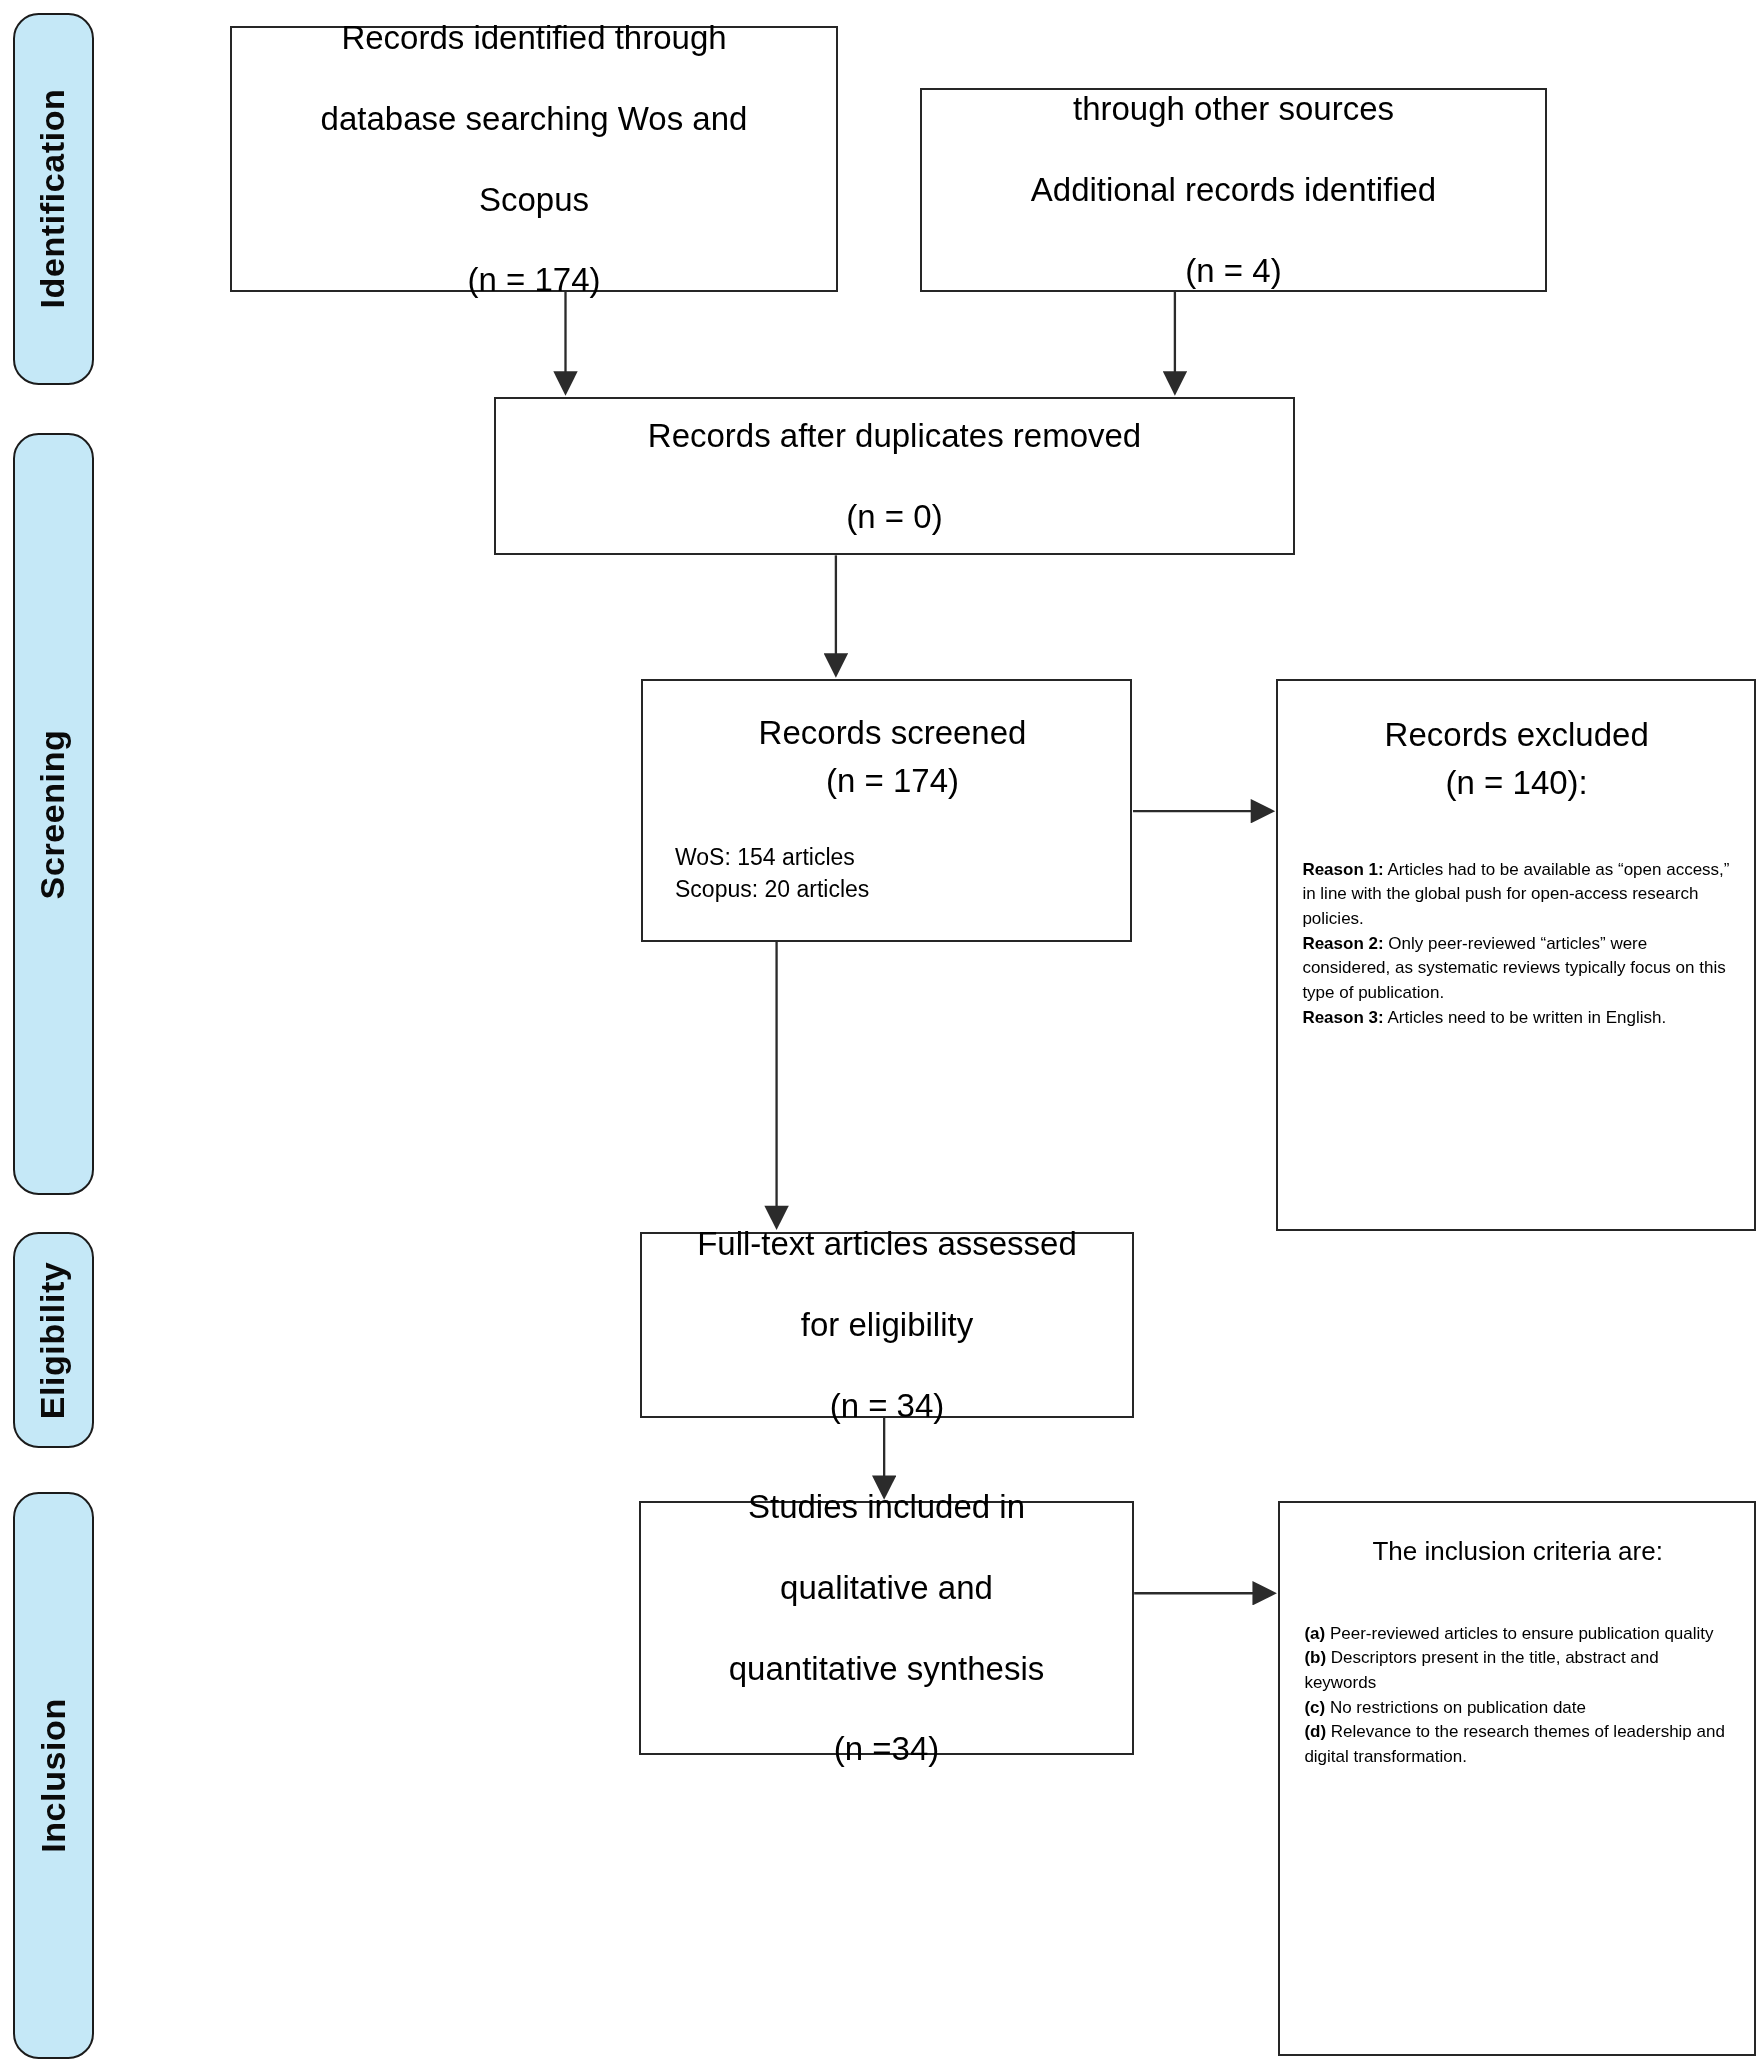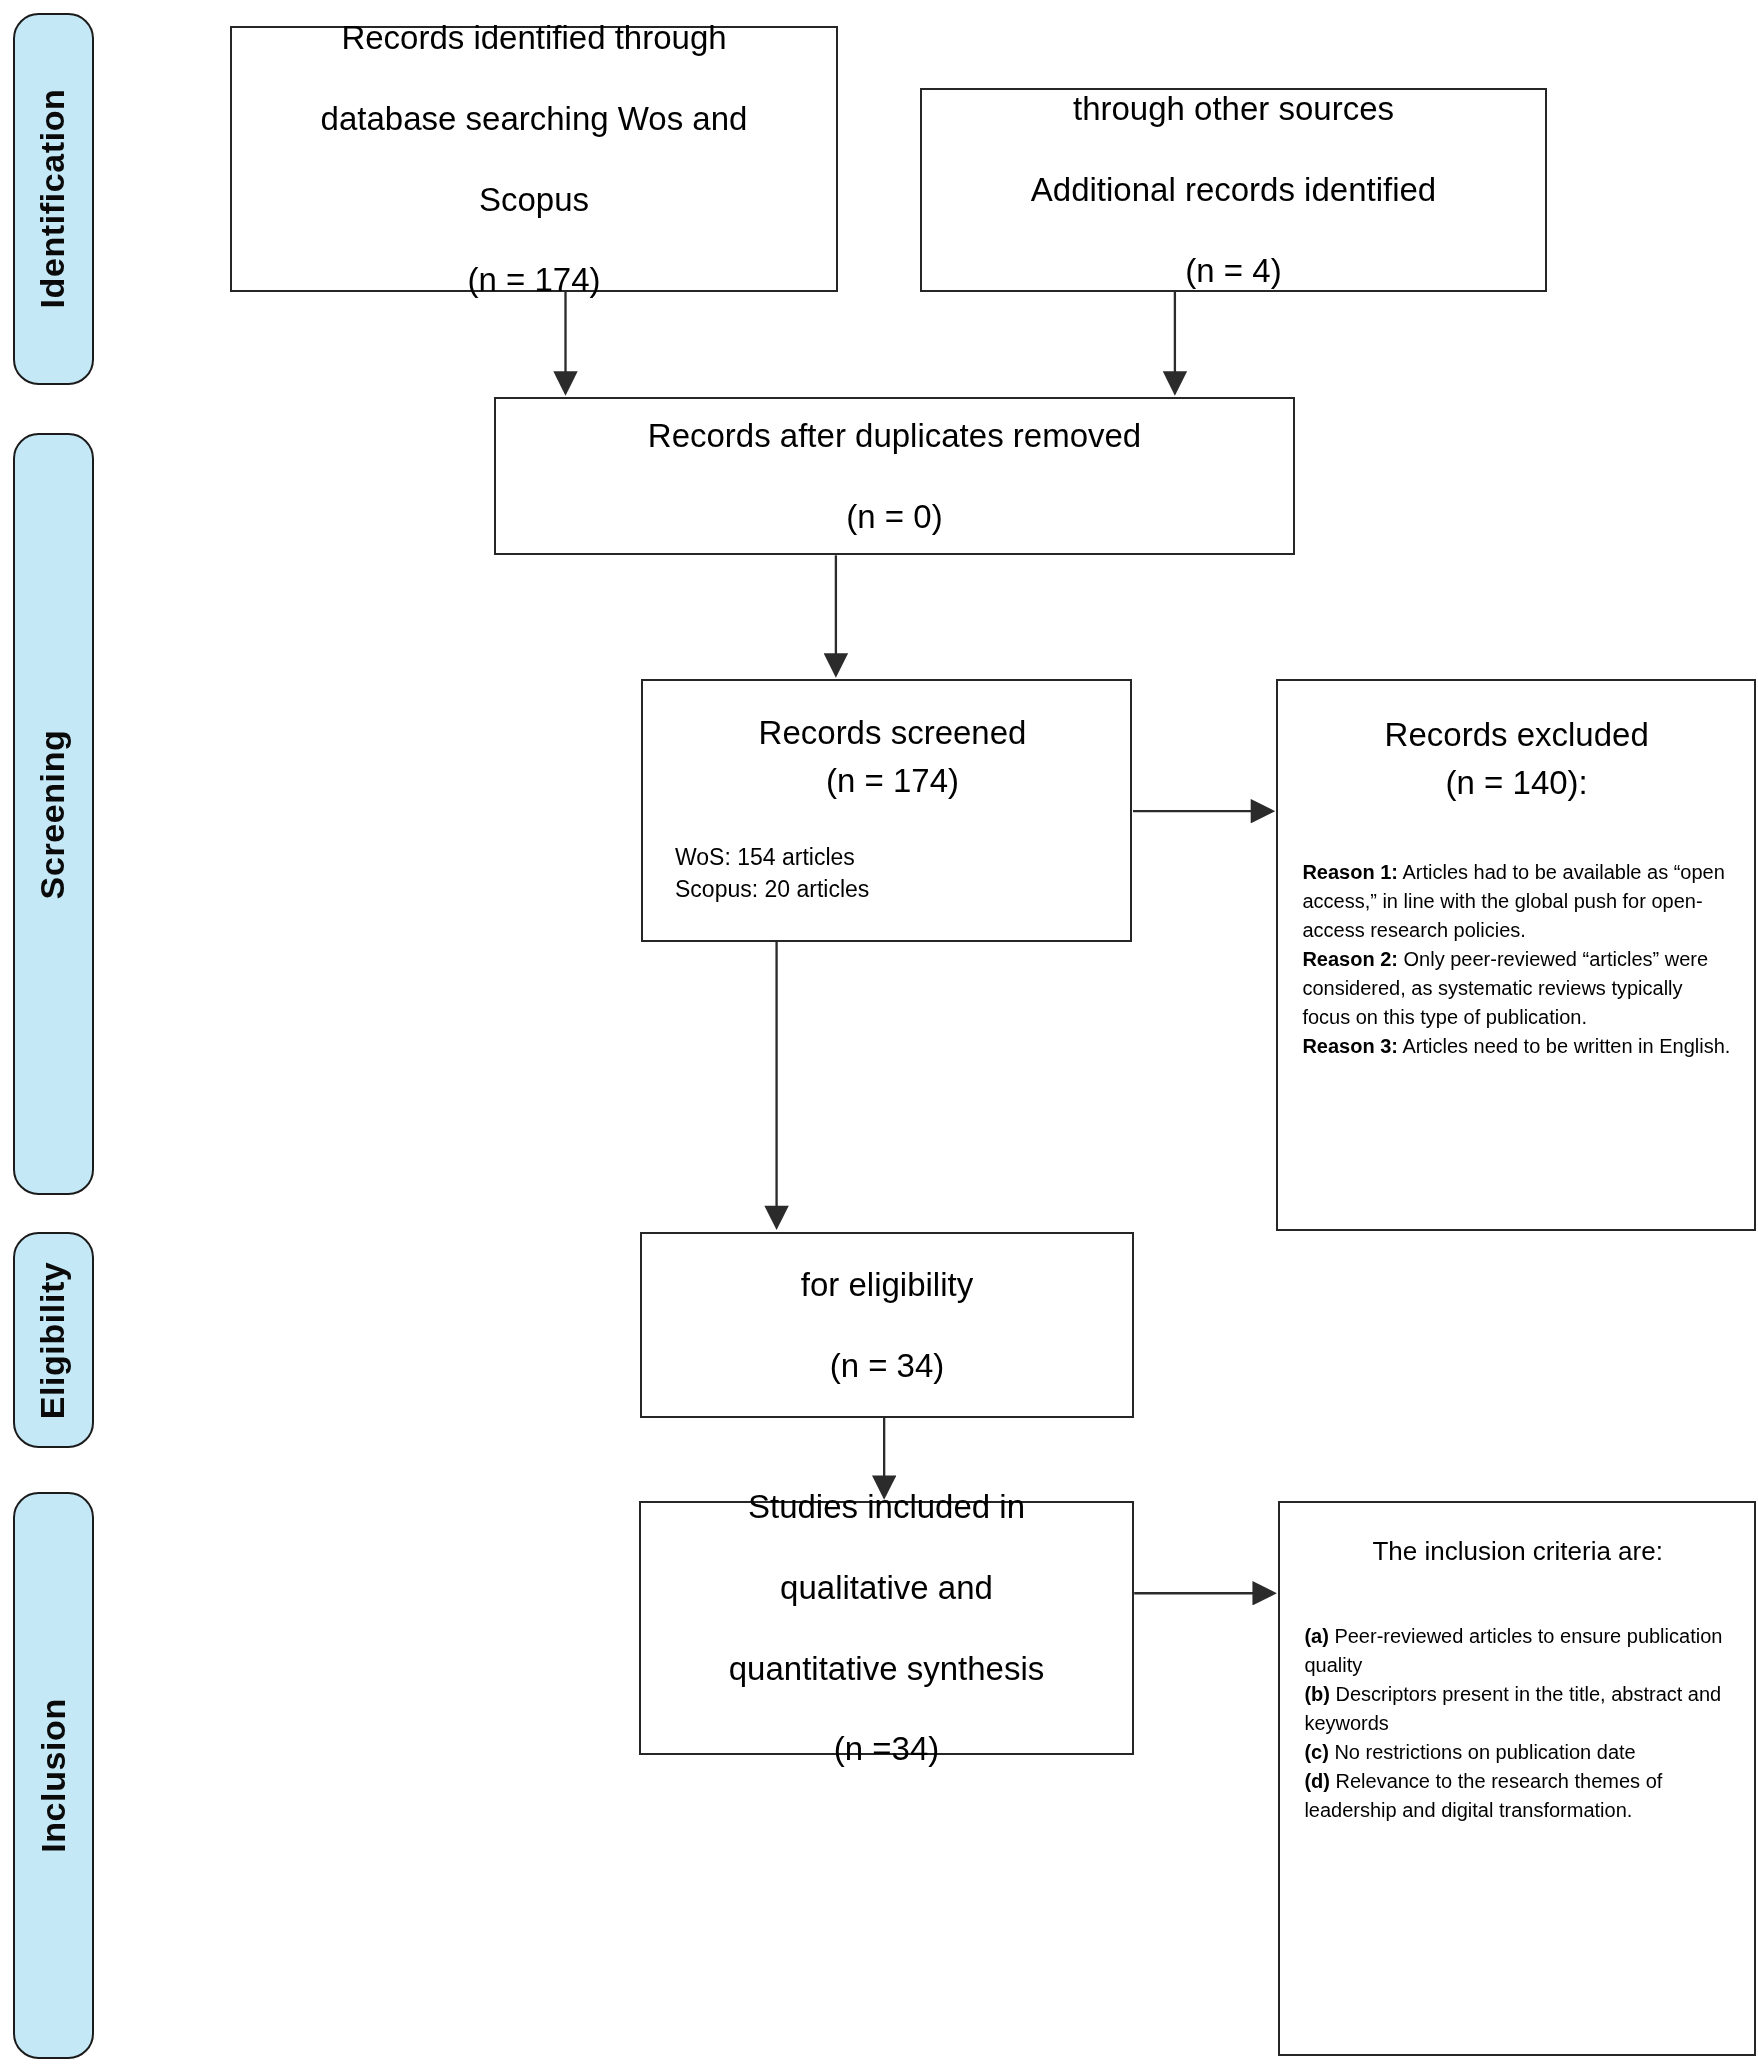--- a/index.html
+++ b/index.html
@@ -43,21 +43,21 @@
     display:flex;flex-direction:column;justify-content:space-between;
     padding:28px 20px 34px 32px;
   }
   .sources{
     font-size:23px;line-height:1.42;text-align:left;
   }
   .box-detail{
     padding:30px 23px 23px 24.4px;
   }
   .box-detail .box-title{margin:0 0 51px 0;}
-  .detail-text{font-size:20px;line-height:1.45;text-align:left;}
+  .detail-text{font-size:17px;line-height:1.45;text-align:left;}
   .detail-text p{margin:0;}
   .detail-text b{font-weight:bold;}
   
   #connectors{position:absolute;left:0;top:0;width:1759px;height:2066px;pointer-events:none;}
   #connectors line{stroke:var(--connector,#2b2b2b);stroke-width:4;}
   .arrowhead{fill:var(--connector,#2b2b2b);}
 </style>
 </head>
 <body>
 
@@ -133,20 +133,21 @@
     </div>
     <div class="detail-text">
       <p><b>Reason 1:</b><span> Articles had to be available as “open access,” in line with the global push for open-access research policies.</span></p>
       <p><b>Reason 2:</b><span> Only peer-reviewed “articles” were considered, as systematic reviews typically focus on this type of publication.</span></p>
       <p><b>Reason 3:</b><span> Articles need to be written in English.</span></p>
     </div>
   </div>
 
   <div class="fbox" style="left:640px;top:1232px;width:494px;height:186px;">
     <div class="center-lines">
+      <div>Full-text articles assessed</div>
       <div>for eligibility</div>
       <div>(n = 34)</div>
     </div>
   </div>
 
   <div class="fbox" style="left:639px;top:1501px;width:495px;height:254px;">
     <div class="center-lines">
       <div>Studies included in</div>
       <div>qualitative and</div>
       <div>quantitative synthesis</div>

